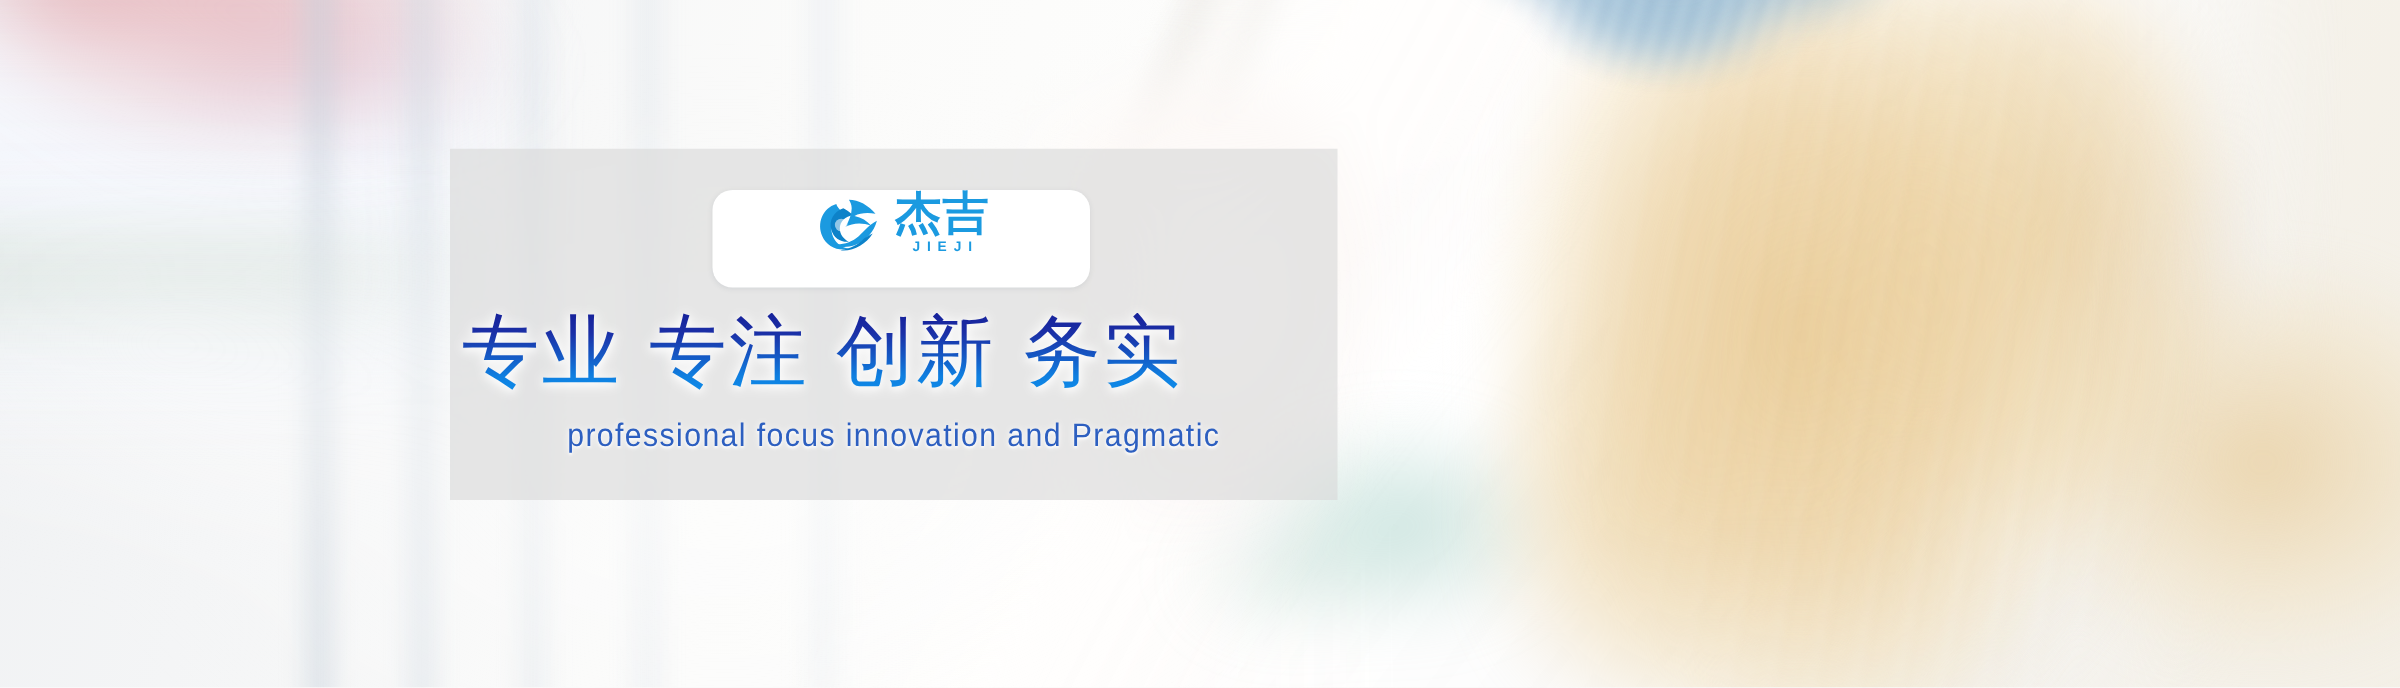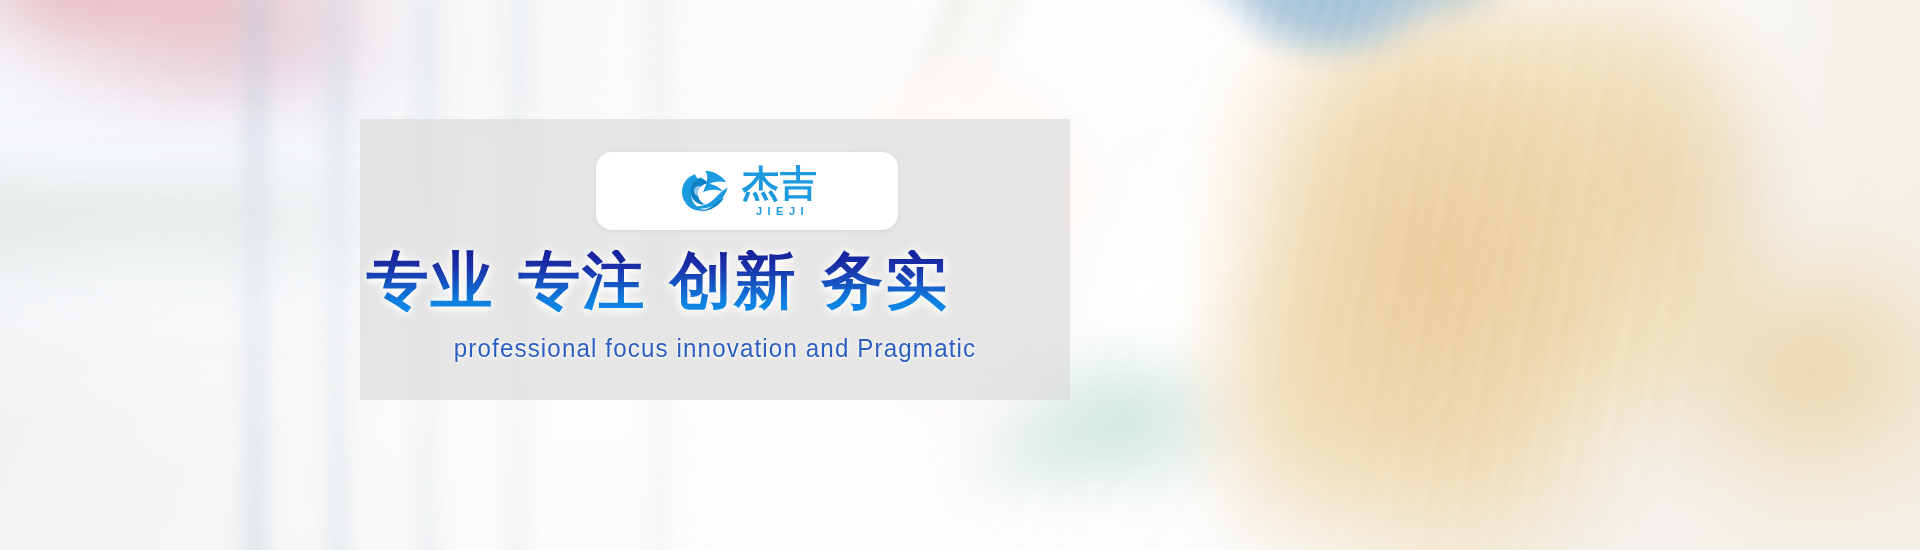--- a/index.html
+++ b/index.html
@@ -164,25 +164,25 @@
     position:absolute;
     left:360px;top:119px;
     width:710px;height:281px;
     background:rgba(216,216,216,0.62);
     backdrop-filter:blur(1px);
   }
 
   
   .logo-badge{
     position:absolute;
-    left:596px;top:152px;
+    left:570px;top:152px;
     width:302px;height:78px;
     background:#ffffff;
     border-radius:16px;
-    display:flex;align-items:center;justify-content:center;
+    display:flex;align-items:flex-start;justify-content:center;
     gap:10px;
     box-shadow:0 1px 4px rgba(120,130,140,0.16);
   }
   .logo-mark{width:56px;height:56px;flex:0 0 auto;display:block;}
   .logo-word{display:flex;flex-direction:column;align-items:center;line-height:1;}
   .logo-cn{
     font-family:"DejaVu Sans","Liberation Sans",sans-serif;
     font-size:37px;font-weight:700;color:#1b9ae0;
     letter-spacing:1px;
     line-height:1;
@@ -195,21 +195,21 @@
   }
 
   
   .headline{
     position:absolute;
     left:360px;top:250px;
     width:596px;
     text-align:center;
     font-family:"DejaVu Sans","Liberation Sans",sans-serif;
     font-size:62px;
-    font-weight:700;
+    font-weight:400;
     letter-spacing:2px;
     white-space:nowrap;
     line-height:1;
     background:linear-gradient(180deg,#16219a 0%,#1b2fa6 26%,#1558c4 56%,#0f7fe0 82%,#0e8ae8 100%);
     -webkit-background-clip:text;
             background-clip:text;
     color:transparent;
     -webkit-text-fill-color:transparent;
     filter:drop-shadow(0 0 5px rgba(255,255,255,0.95)) drop-shadow(0 2px 3px rgba(255,255,255,0.8));
   }

